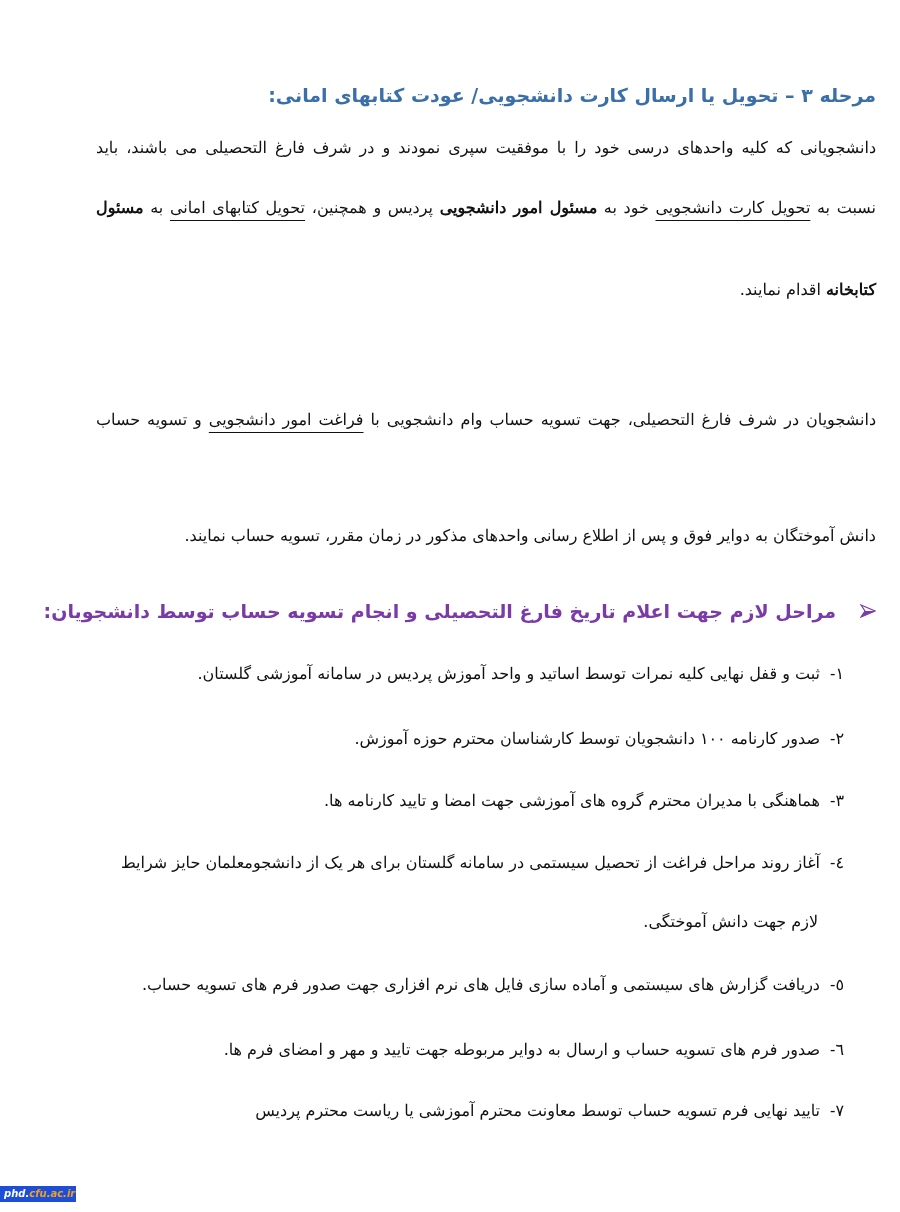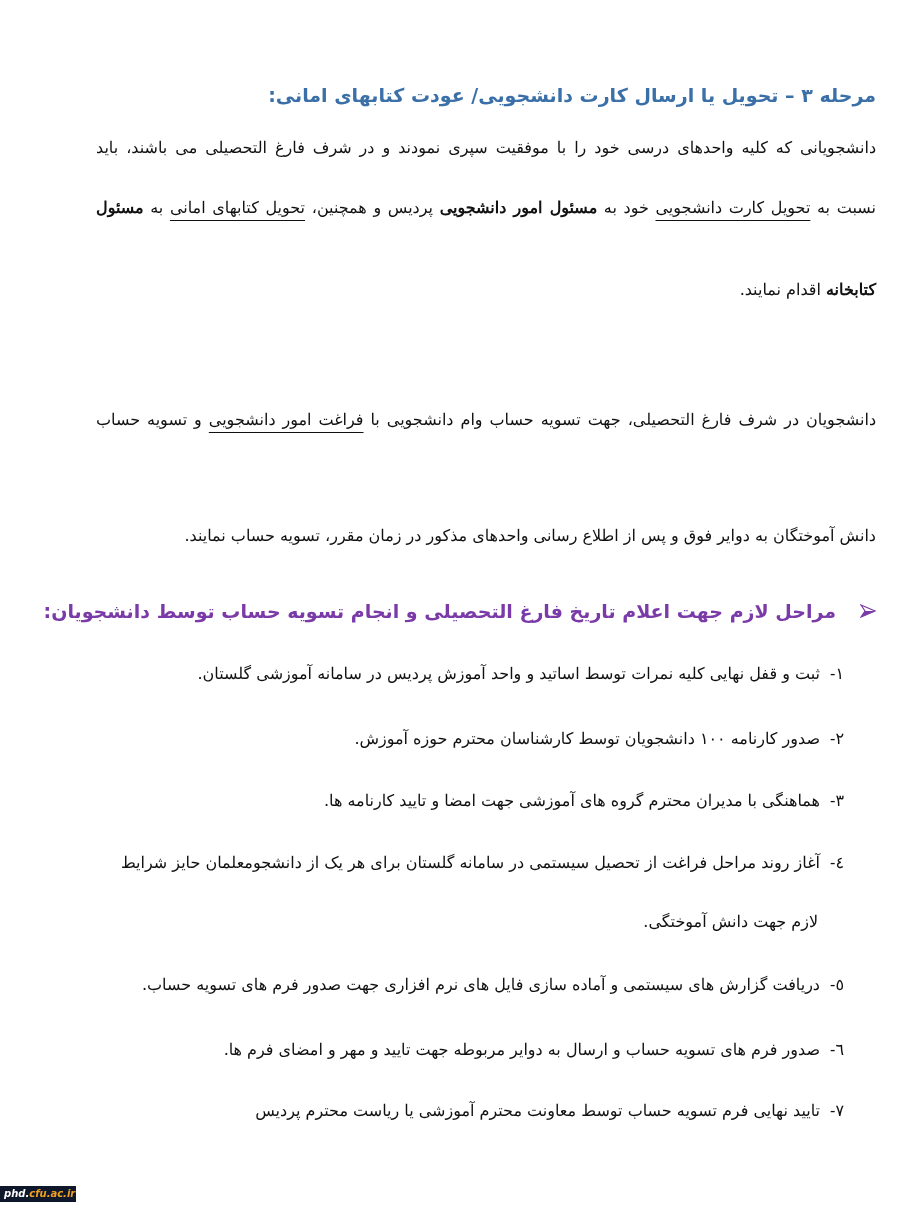--- a/index.html
+++ b/index.html
@@ -73,21 +73,21 @@
     display: flex;
     gap: 10px;
   }
   .step-num { display: inline-block; }
   .watermark {
     position: absolute;
     left: 0;
     top: 1186px;
     width: 76px;
     height: 16px;
-    background: #0f172a;
+    background: #1d4ed8;
     direction: ltr;
     font-family: "DejaVu Sans", sans-serif;
     font-style: italic;
     font-weight: bold;
     font-size: 10px;
     line-height: 16px;
     padding-left: 4px;
     box-sizing: border-box;
   }
   .wm-a { color: #ffffff; }

